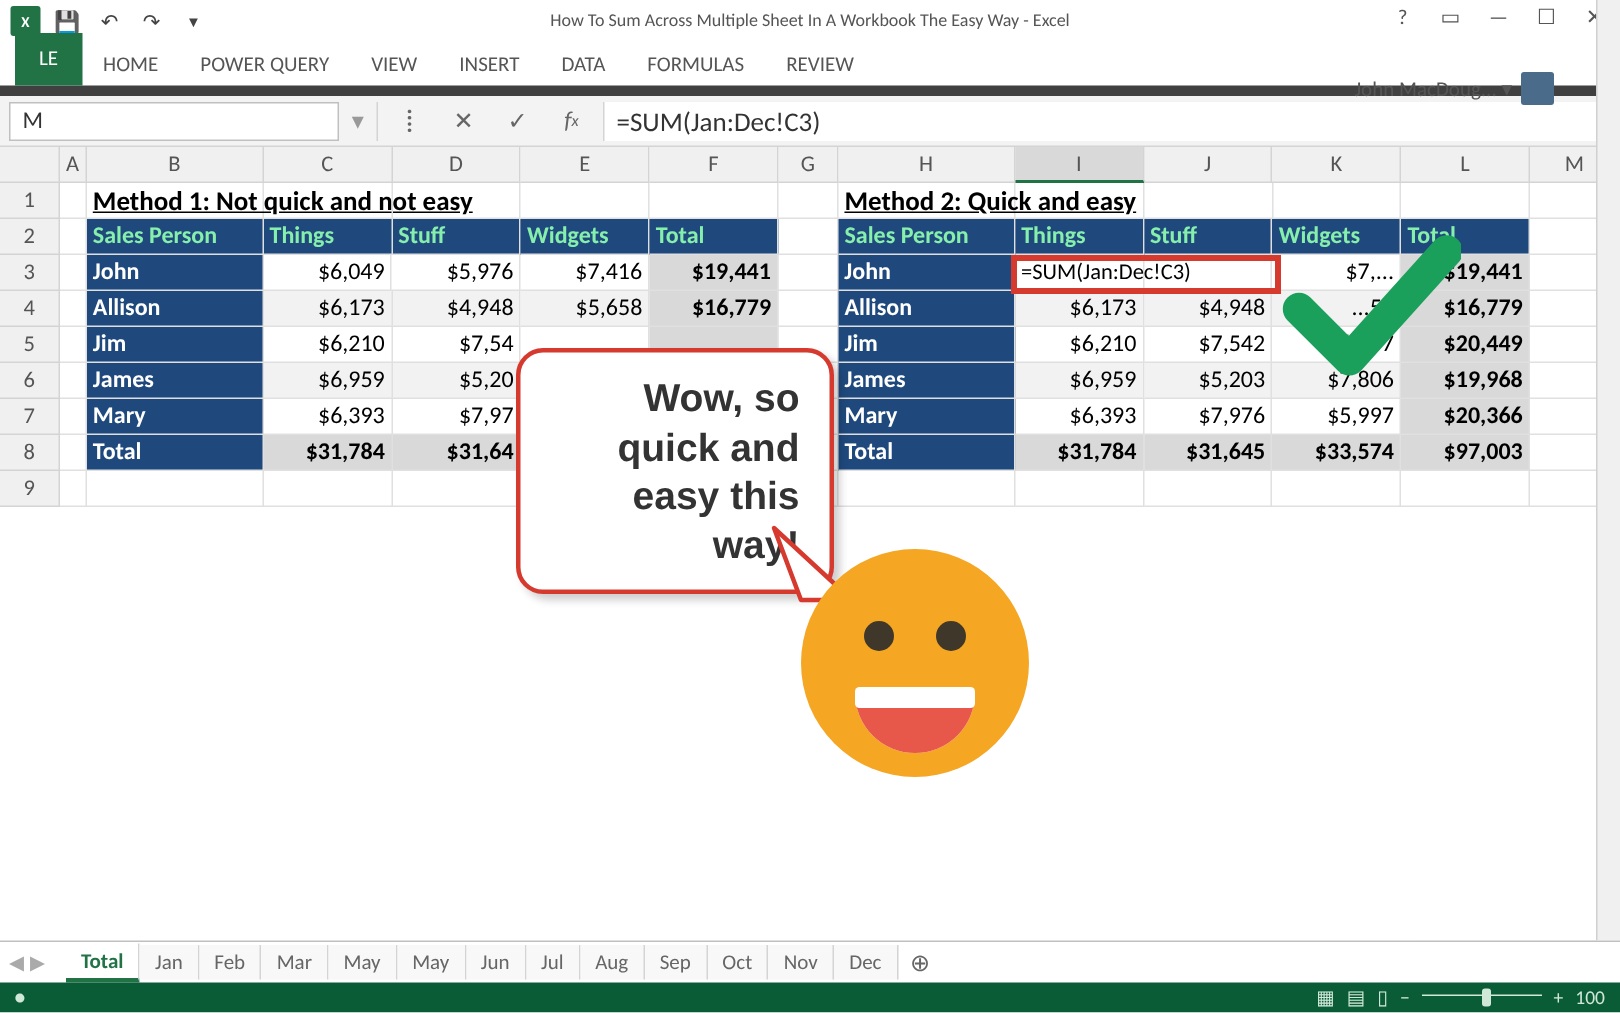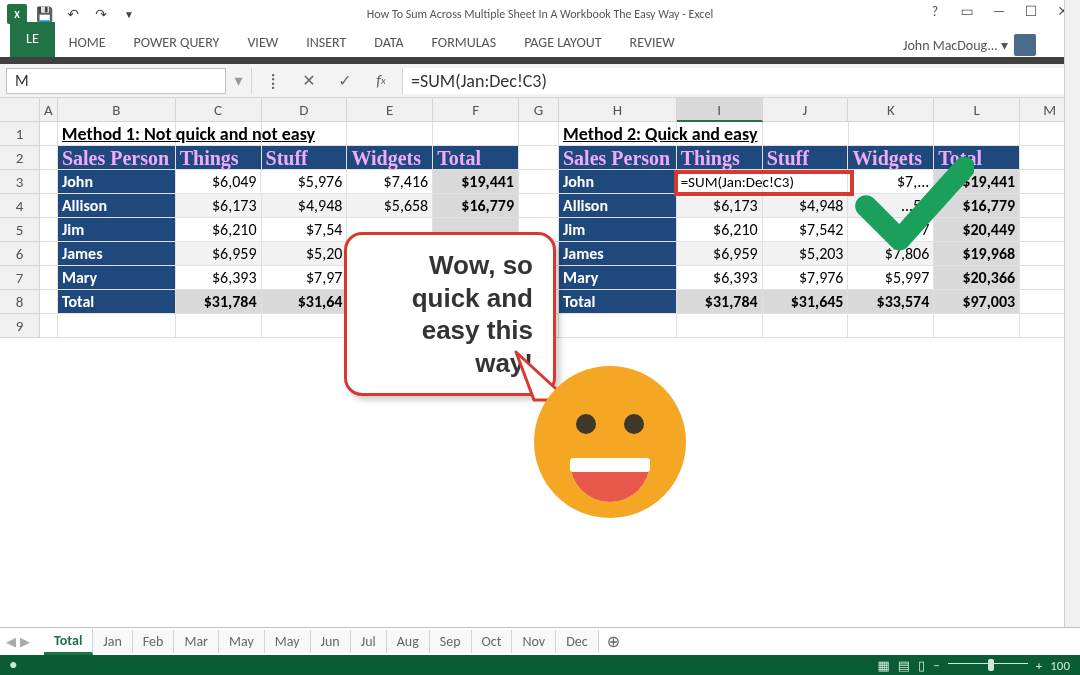--- a/index.html
+++ b/index.html
@@ -11,21 +11,21 @@
   .qat-icon { width: 26px; height: 24px; display: flex; align-items: center; justify-content: center; color: #444; font-size: 14px; }
   .excel-logo { width: 20px; height: 20px; background: #217346; color: #fff; display: flex; align-items: center; justify-content: center; font-size: 10px; font-weight: bold; border-radius: 2px; }
   .title-text { position: absolute; left: 50%; transform: translateX(-50%); font-size: 12px; color: #555; }
   .winctrls { position: absolute; right: 2px; top: 0; display: flex; gap: 2px; }
   .winbtn { width: 30px; height: 22px; display: flex; align-items: center; justify-content: center; color: #555; font-size: 14px; }
   
   
   .ribbon { height: 36px; background: #fff; display: flex; align-items: flex-end; padding: 0 10px; border-bottom: 7px solid #404040; position: relative; }
   .ribbon-tab { padding: 8px 14px 6px; font-size: 14px; color: #555; text-transform: uppercase; }
   .ribbon-tab.file { background: #217346; color: #fff; padding: 8px 16px 10px; }
-  .ribbon-user { position: absolute; right: 44px; top: 6px; font-size: 14px; color: #555; display:flex; align-items:center; gap:6px;}
+  .ribbon-user { position: absolute; right: 44px; top: 20px; font-size: 14px; color: #555; display:flex; align-items:center; gap:6px;}
   .avatar { width:22px; height:22px; background:#4a6b8a; border-radius:2px; display:inline-block;}
   
   
   .fbar-row { height: 34px; background: #f3f3f3; border-bottom: 1px solid #d4d4d4; display: flex; align-items: center; padding: 4px 6px; gap: 6px; }
   .name-box { height: 26px; width: 220px; background: #fff; border: 1px solid #c0c0c0; padding: 2px 8px; font-size: 16px; color: #333; }
   .name-drop { width: 20px; height: 26px; display: flex; align-items: center; justify-content: center; color: #999; border-right:1px solid #d4d4d4; padding-right:6px;}
   .fb-btn { width: 30px; height: 26px; display: flex; align-items: center; justify-content: center; color: #666; font-size: 16px; }
   .fb-formula { flex: 1; height: 26px; padding: 2px 8px; font-size: 18px; color: #333; background: #fff; border-left:1px solid #d4d4d4; font-family: Calibri, Arial;}
   
   
@@ -49,21 +49,21 @@
   .cF { width: 86px; }
   .cG { width: 40px; }
   .cH { width: 118px; }
   .cI { width: 86px; }
   .cJ { width: 86px; }
   .cK { width: 86px; }
   .cL { width: 86px; }
   .cM { width: 60px; }
   
   .hdr-title { font-weight: bold; text-decoration: underline; font-size: 18px; }
-  .tbl-hdr { background: #1f497d; color: #f0abfc; font-weight: bold; font-size:20px;font-family:Liberation Serif, serif; }
+  .tbl-hdr { background: #1f497d; color: #86efac; font-weight: bold; font-size:16px; }
   .rowlabel { background: #1f497d; color: #fff; font-weight: bold; }
   .num { text-align: right; }
   .bold { font-weight: bold; }
   .totcell { background: #d9d9d9; text-align: right; font-weight: bold;}
   .alt { background: #f2f2f2; }
   
   
   .sheet-bar { position: absolute; bottom: 20px; left: 0; right: 0; height: 28px; background: #fff; border-top: 1px solid #c0c0c0; display: flex; align-items: center; padding-left: 44px; }
   .sheet-nav { position: absolute; left: 6px; display:flex; gap:4px;}
   .sheet-nav span { color: #aaa; font-size: 13px; }
@@ -112,21 +112,20 @@
 </div>
 
 <div class="ribbon">
   <div class="ribbon-tab file">LE</div>
   <div class="ribbon-tab">HOME</div>
   <div class="ribbon-tab">POWER QUERY</div>
   <div class="ribbon-tab">VIEW</div>
   <div class="ribbon-tab">INSERT</div>
   <div class="ribbon-tab">DATA</div>
   <div class="ribbon-tab">FORMULAS</div>
-  <div class="ribbon-tab">PAGE LAYOUT</div>
   <div class="ribbon-tab">REVIEW</div>
   <div class="ribbon-user">
       <span>John MacDoug... ▾</span>
       <span class="avatar"></span>
     </div>
 
 </div>
 
 <div class="fbar-row">
   <div class="name-box">M</div>

